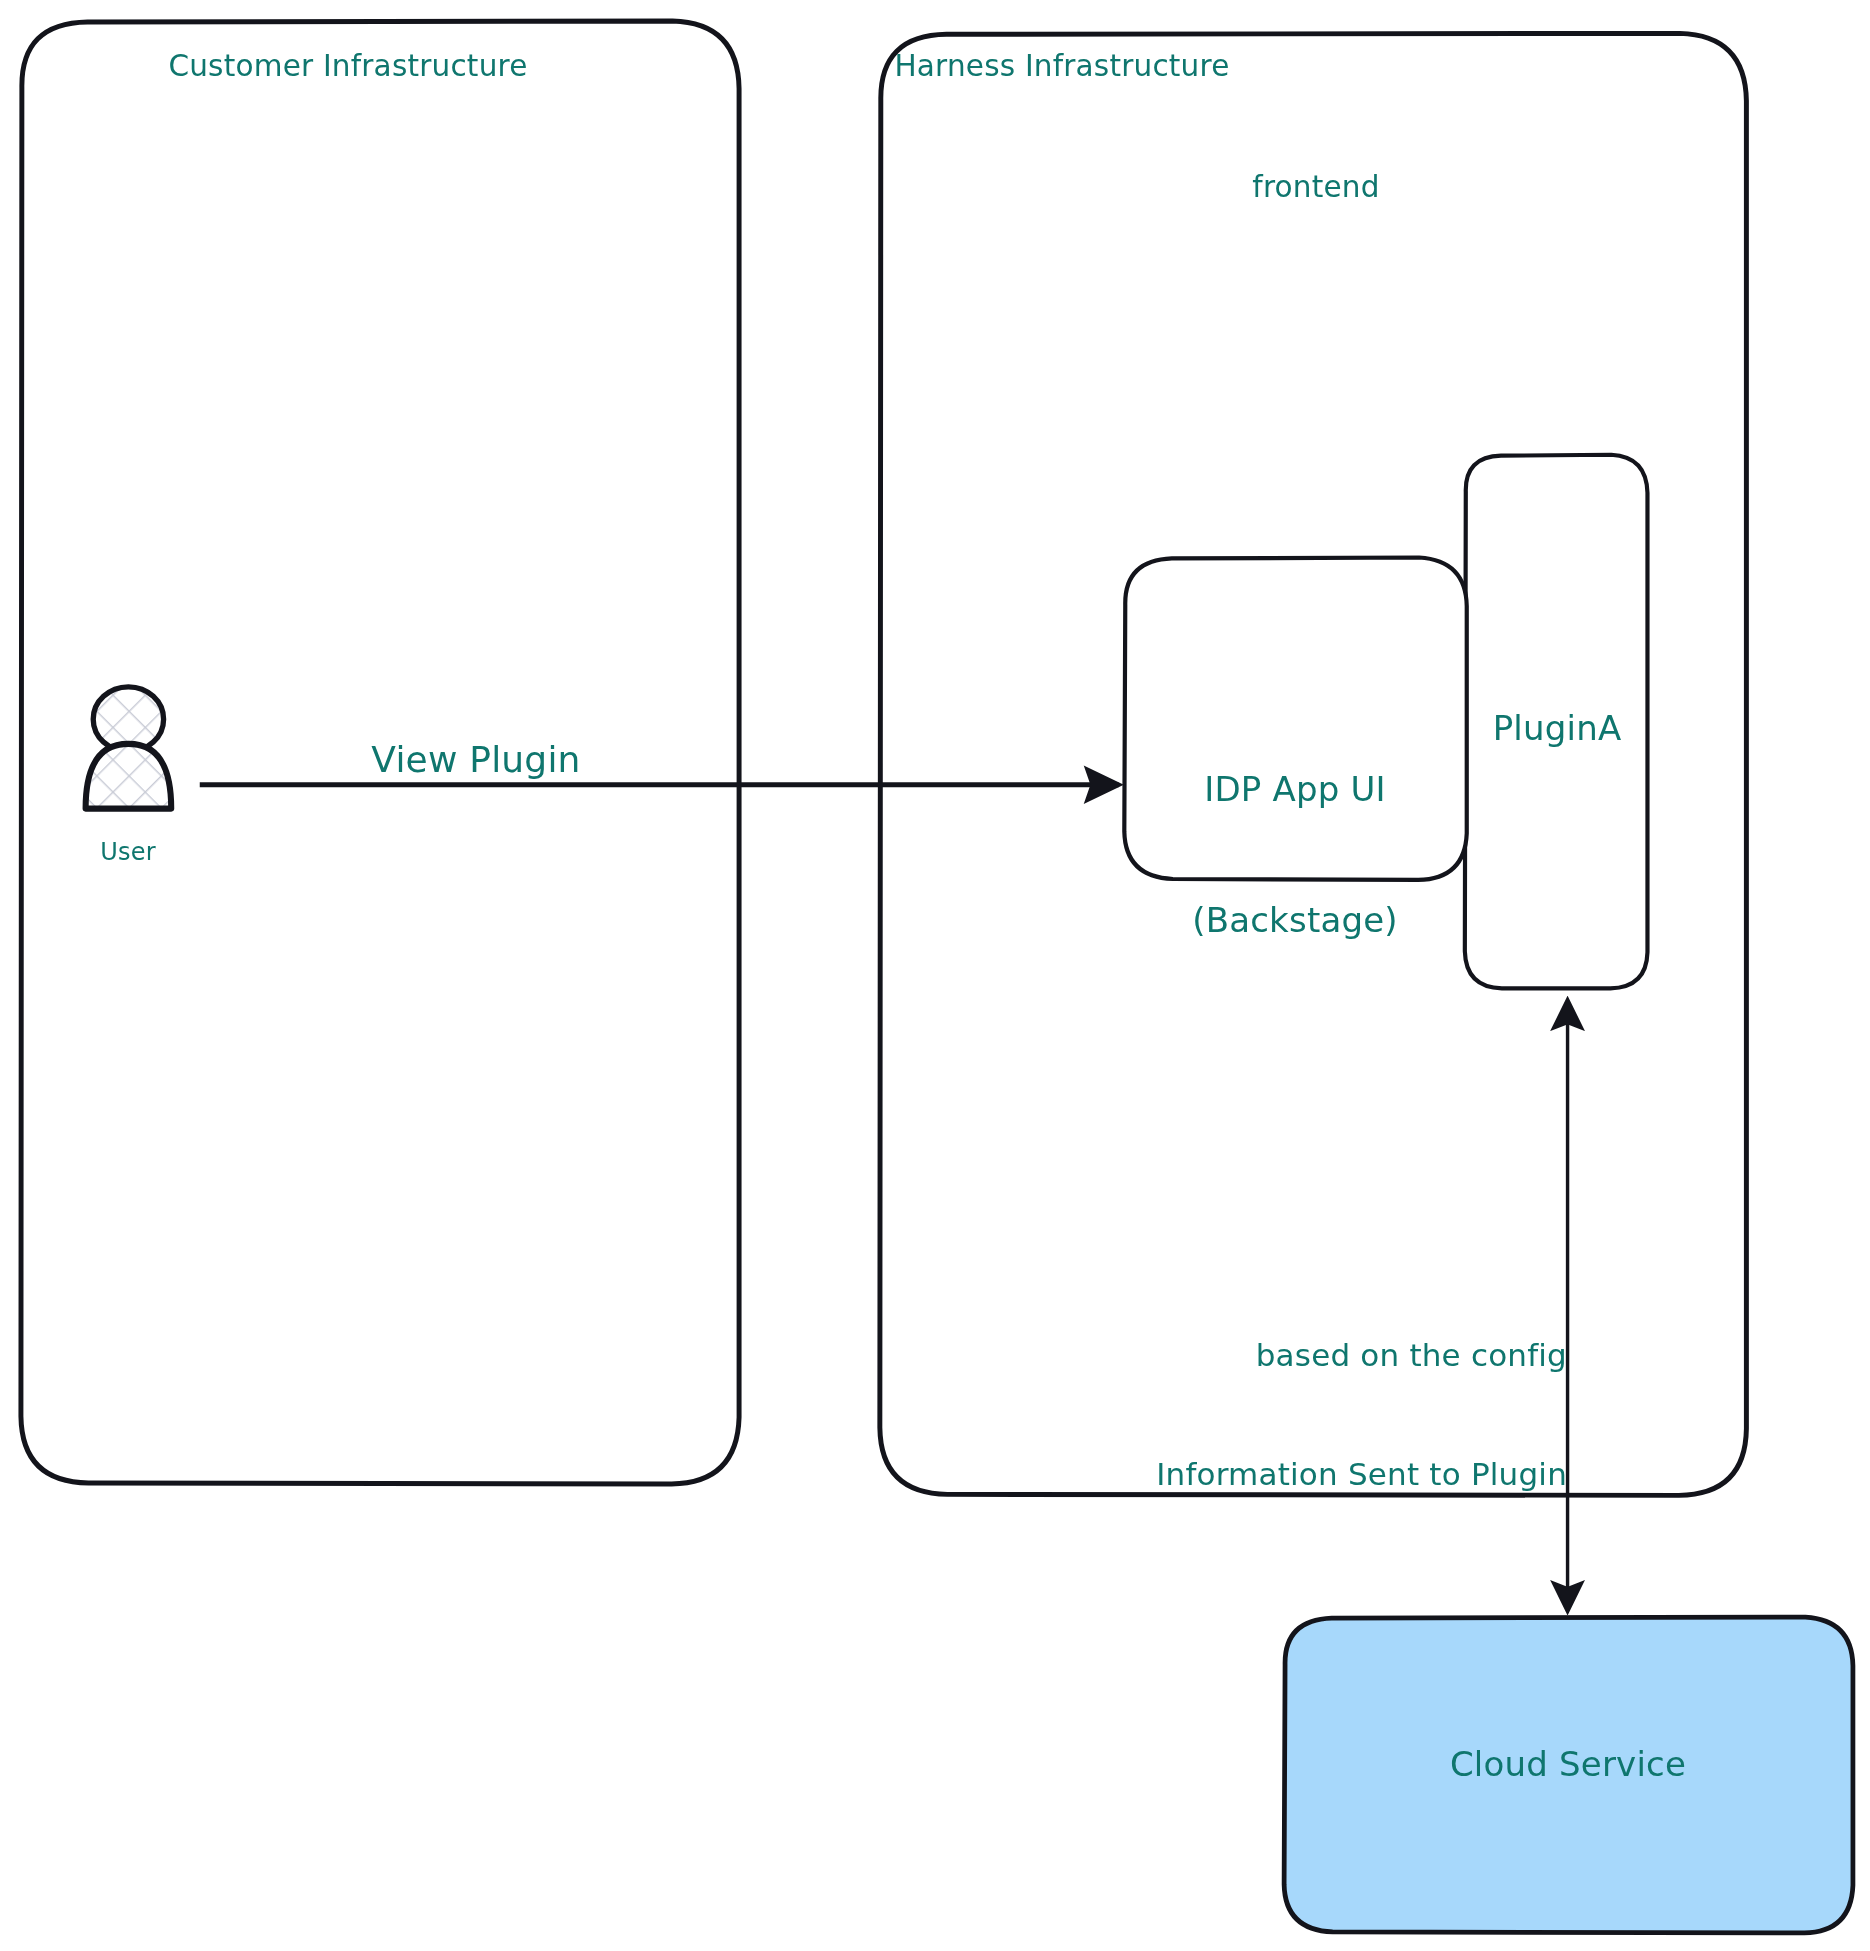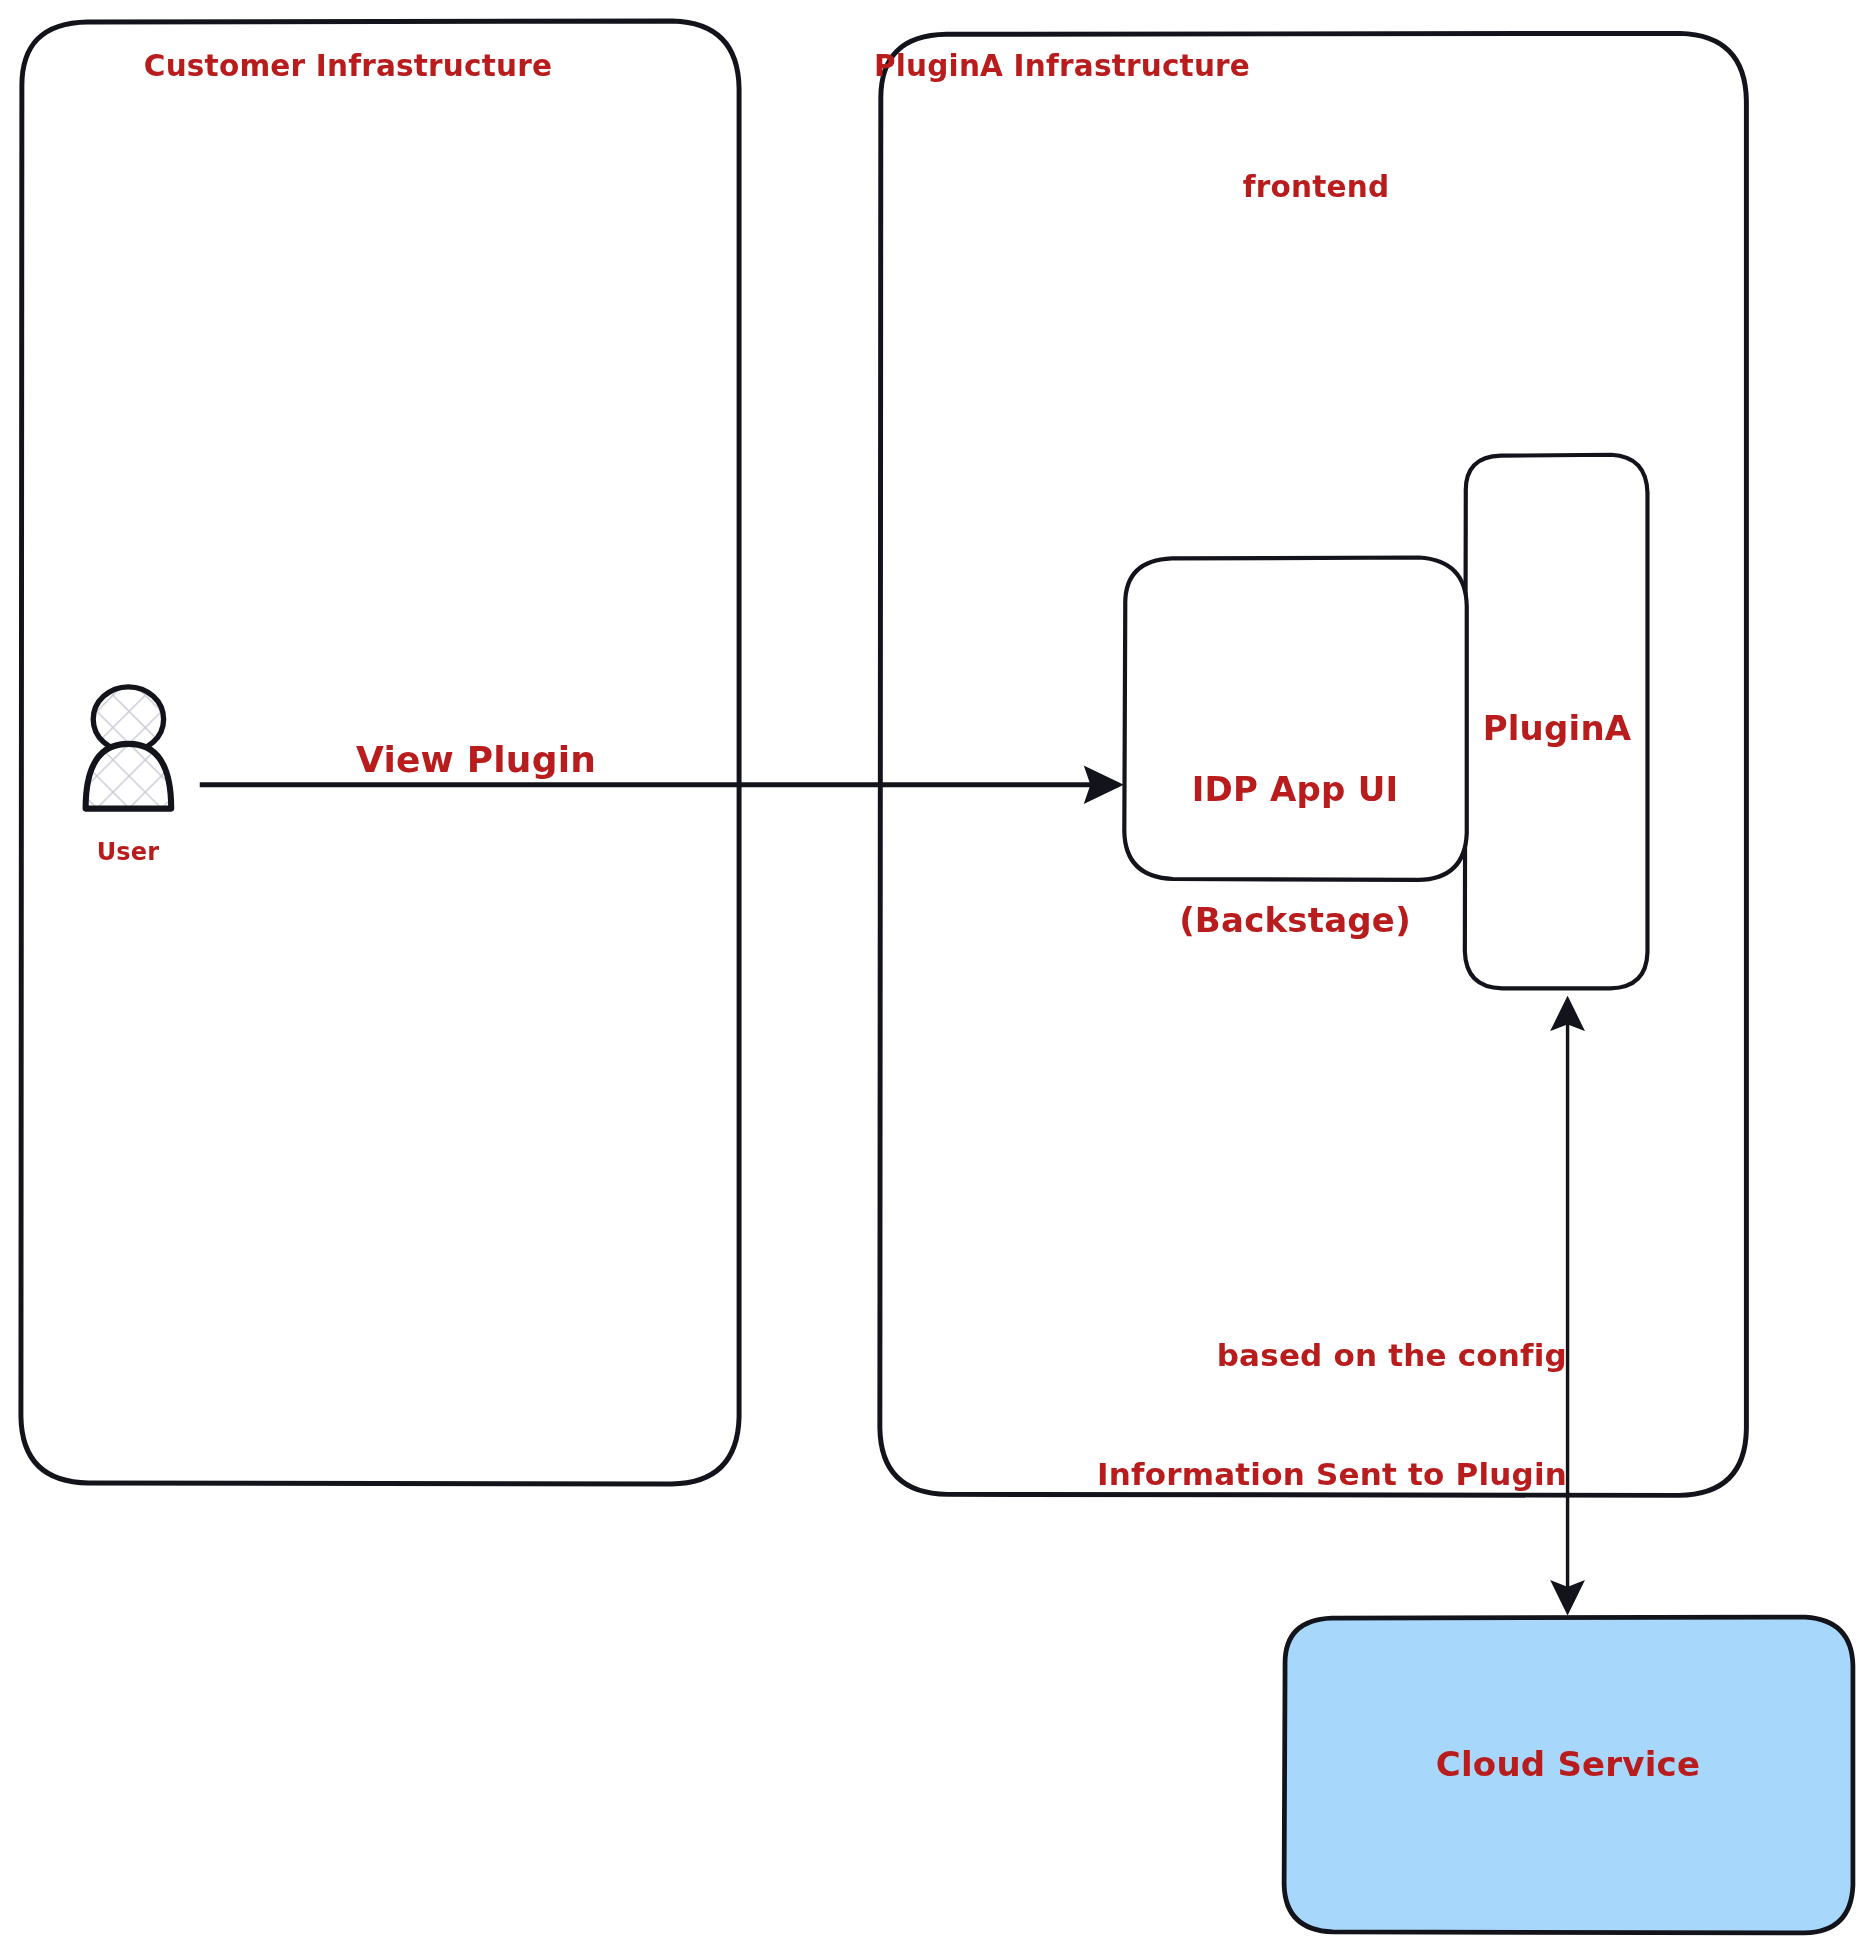--- a/index.html
+++ b/index.html
@@ -20,26 +20,26 @@
   #canvas svg.layer {
     position: absolute;
     left: 0;
     top: 0;
     width: 1871px;
     height: 1952px;
   }
   .label {
     position: absolute;
     font-family: "DejaVu Sans", sans-serif;
-    color: #b91c1c;
+    color: #0f766e;
     white-space: pre;
     text-align: center;
     line-height: 1.28;
     letter-spacing: 0.2px;
-    font-weight: 700;
+    font-weight: 400;
   }
   .label.sz-group { font-size: 29.5px; }
   .label.sz-node  { font-size: 34px; }
   .label.sz-edge  { font-size: 31px; }
   .label.sz-big   { font-size: 36px; }
   .label.sz-actor { font-size: 24px; }
   .center-x { transform: translateX(-50%); }
 </style>
 </head>
 <body>
@@ -133,21 +133,21 @@
       <line x1="210" y1="825" x2="1176" y2="825" stroke="#13141b" stroke-width="5.2" marker-end="url(#arrowFilled)"></line>
     </g>
 
     <g>
       <line x1="1648" y1="1693" x2="1648" y2="1052" stroke="#13141b" stroke-width="3.6" marker-start="url(#arrowTri)" marker-end="url(#arrowTri)"></line>
     </g>
   </svg>
 
   <div class="label sz-group center-x" style="left:348px; top:48px;">Customer Infrastructure</div>
 
-  <div class="label sz-group center-x" style="left:1062px; top:48px;">PluginA Infrastructure</div>
+  <div class="label sz-group center-x" style="left:1062px; top:48px;">Harness Infrastructure</div>
 
   <div class="label sz-group center-x" style="left:1316px; top:169px;">frontend</div>
 
   <div class="label sz-node center-x" style="left:1295px; top:681px;">
     <div>IDP App UI</div>
     <div>(Backstage)</div>
   </div>
 
   <div class="label sz-node center-x" style="left:1557px; top:707px;">PluginA</div>
 

